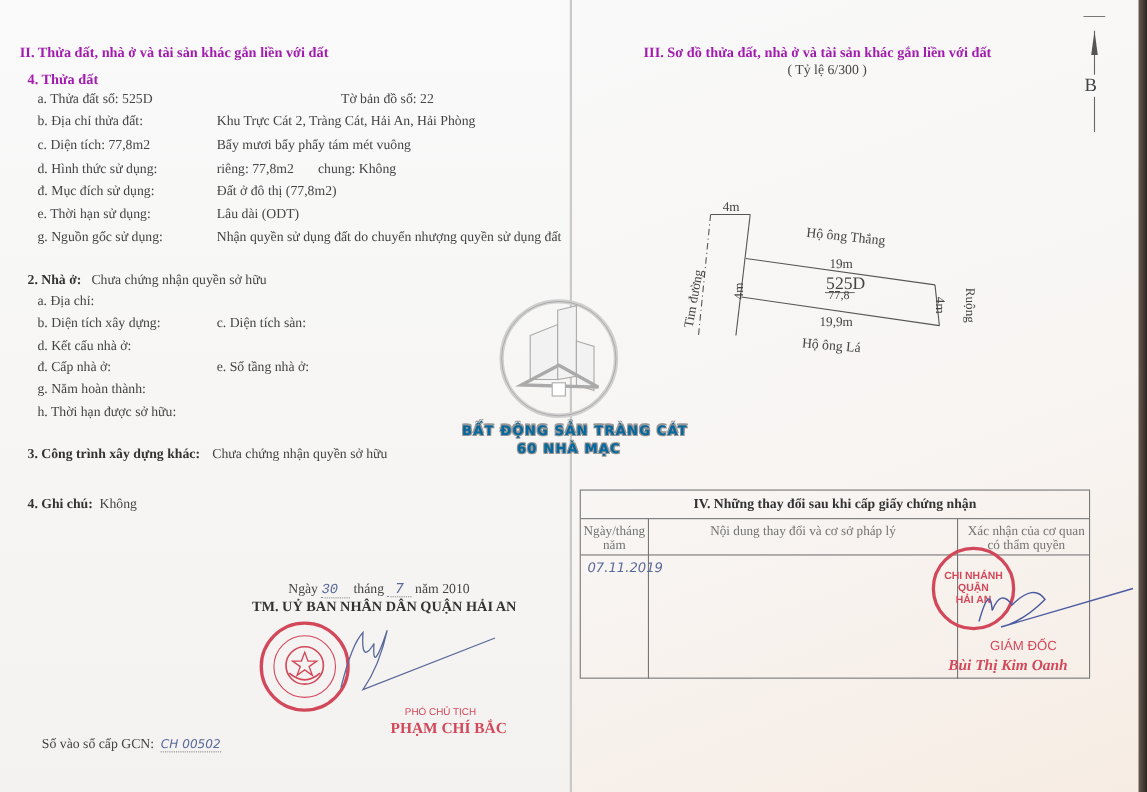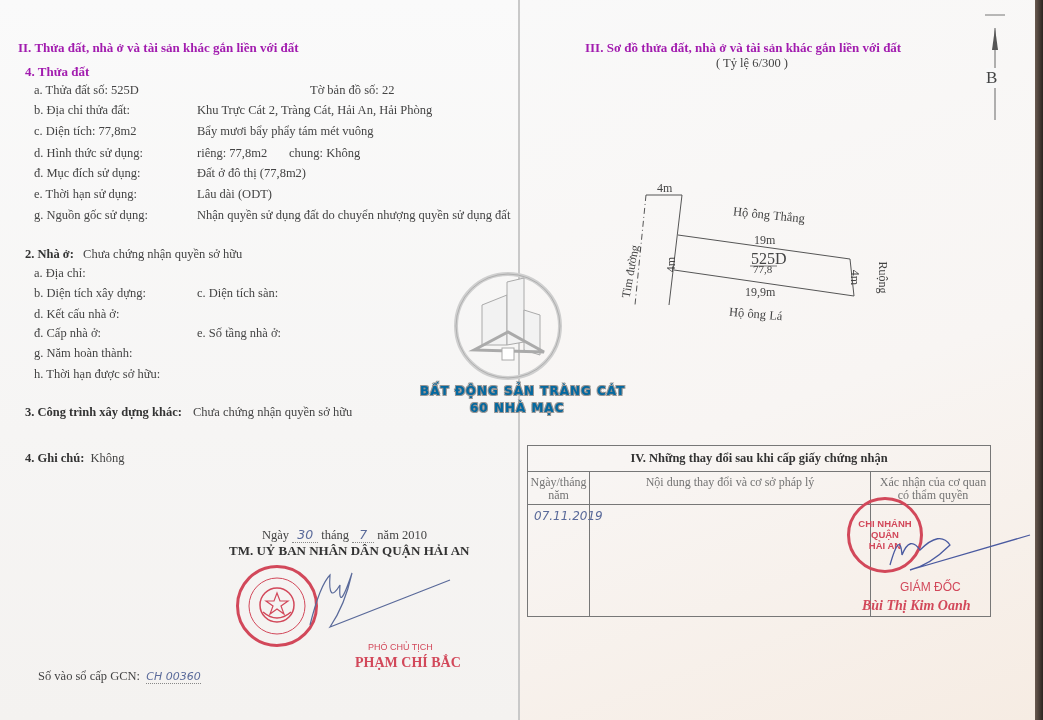--- a/index.html
+++ b/index.html
@@ -82,21 +82,21 @@
   <span class="b">3. Công trình xây dựng khác:</span>
   <span style="margin-left:8px;">Chưa chứng nhận quyền sở hữu</span>
 </div>
 <div class="abs t" style="left:25px;top:451px;">
   <span class="b">4. Ghi chú:</span>
   <span style="margin-left:3px;">Không</span>
 </div>
 
 <div class="abs t" style="left:262px;top:527px;">
   <span>Ngày</span>
-  <span class="hand" style="display:inline-block;width:26px;text-align:center;border-bottom:1px dotted #888;">30</span>
+  <span class="hand" style="display:inline-block;width:26px;border-bottom:1px dotted #888;font-family:Liberation Mono, monospace;">30</span>
   <span>tháng</span>
   <span class="hand" style="display:inline-block;width:22px;text-align:center;border-bottom:1px dotted #888;">7</span>
   <span>năm 2010</span>
 </div>
 <div class="abs b" style="left:229px;top:543px;font-size:13px;">TM. UỶ BAN NHÂN DÂN QUẬN HẢI AN</div>
 
 <div class="stamp-red" style="left:236px;top:565px;width:76px;height:76px;">
   <svg width="76" height="76" viewBox="0 0 76 76">
     <circle cx="38" cy="38" r="28" fill="none" stroke="#d2485a" stroke-width="1"></circle>
     <circle cx="38" cy="37" r="17" fill="none" stroke="#d2485a" stroke-width="1.5"></circle>
@@ -105,21 +105,21 @@
   </svg>
 </div>
 <svg class="abs" style="left:300px;top:565px;" width="160" height="80">
   <path d="M10 60 Q20 20 30 10 Q28 40 40 20 Q38 50 52 8 Q45 40 30 62 L150 15" fill="none" stroke="#5a6a9a" stroke-width="1.2"></path>
 </svg>
 <div class="abs" style="left:368px;top:642px;font-size:9px;color:#d2485a;font-family:'Liberation Sans',sans-serif;">PHÓ CHỦ TỊCH</div>
 <div class="abs" style="left:355px;top:655px;font-size:14px;color:#d2485a;font-weight:bold;">PHẠM CHÍ BẮC</div>
 
 <div class="abs t" style="left:38px;top:669px;">
   <span>Số vào sổ cấp GCN:</span>
-  <span class="hand" style="margin-left:3px;border-bottom:1px dotted #888;font-size:11px;">CH 00360</span>
+  <span class="hand" style="margin-left:3px;border-bottom:1px dotted #888;font-size:11px;">CH 00502</span>
 </div>
 
 <div class="abs h" style="left:585px;top:40px;">III. Sơ đồ thửa đất, nhà ở và tài sản khác gắn liền với đất</div>
 <div class="abs t" style="left:716px;top:56px;">( Tỷ lệ 6/300 )</div>
 
 <svg class="abs" style="left:985px;top:10px;" width="20" height="110">
   <line x1="10" y1="18" x2="10" y2="110" stroke="#666" stroke-width="1"></line>
   <polygon points="10,18 7,40 13,40" fill="#555"></polygon>
   <line x1="-5" y1="5" x2="20" y2="5" stroke="#777" stroke-width="1"></line>
 </svg>

